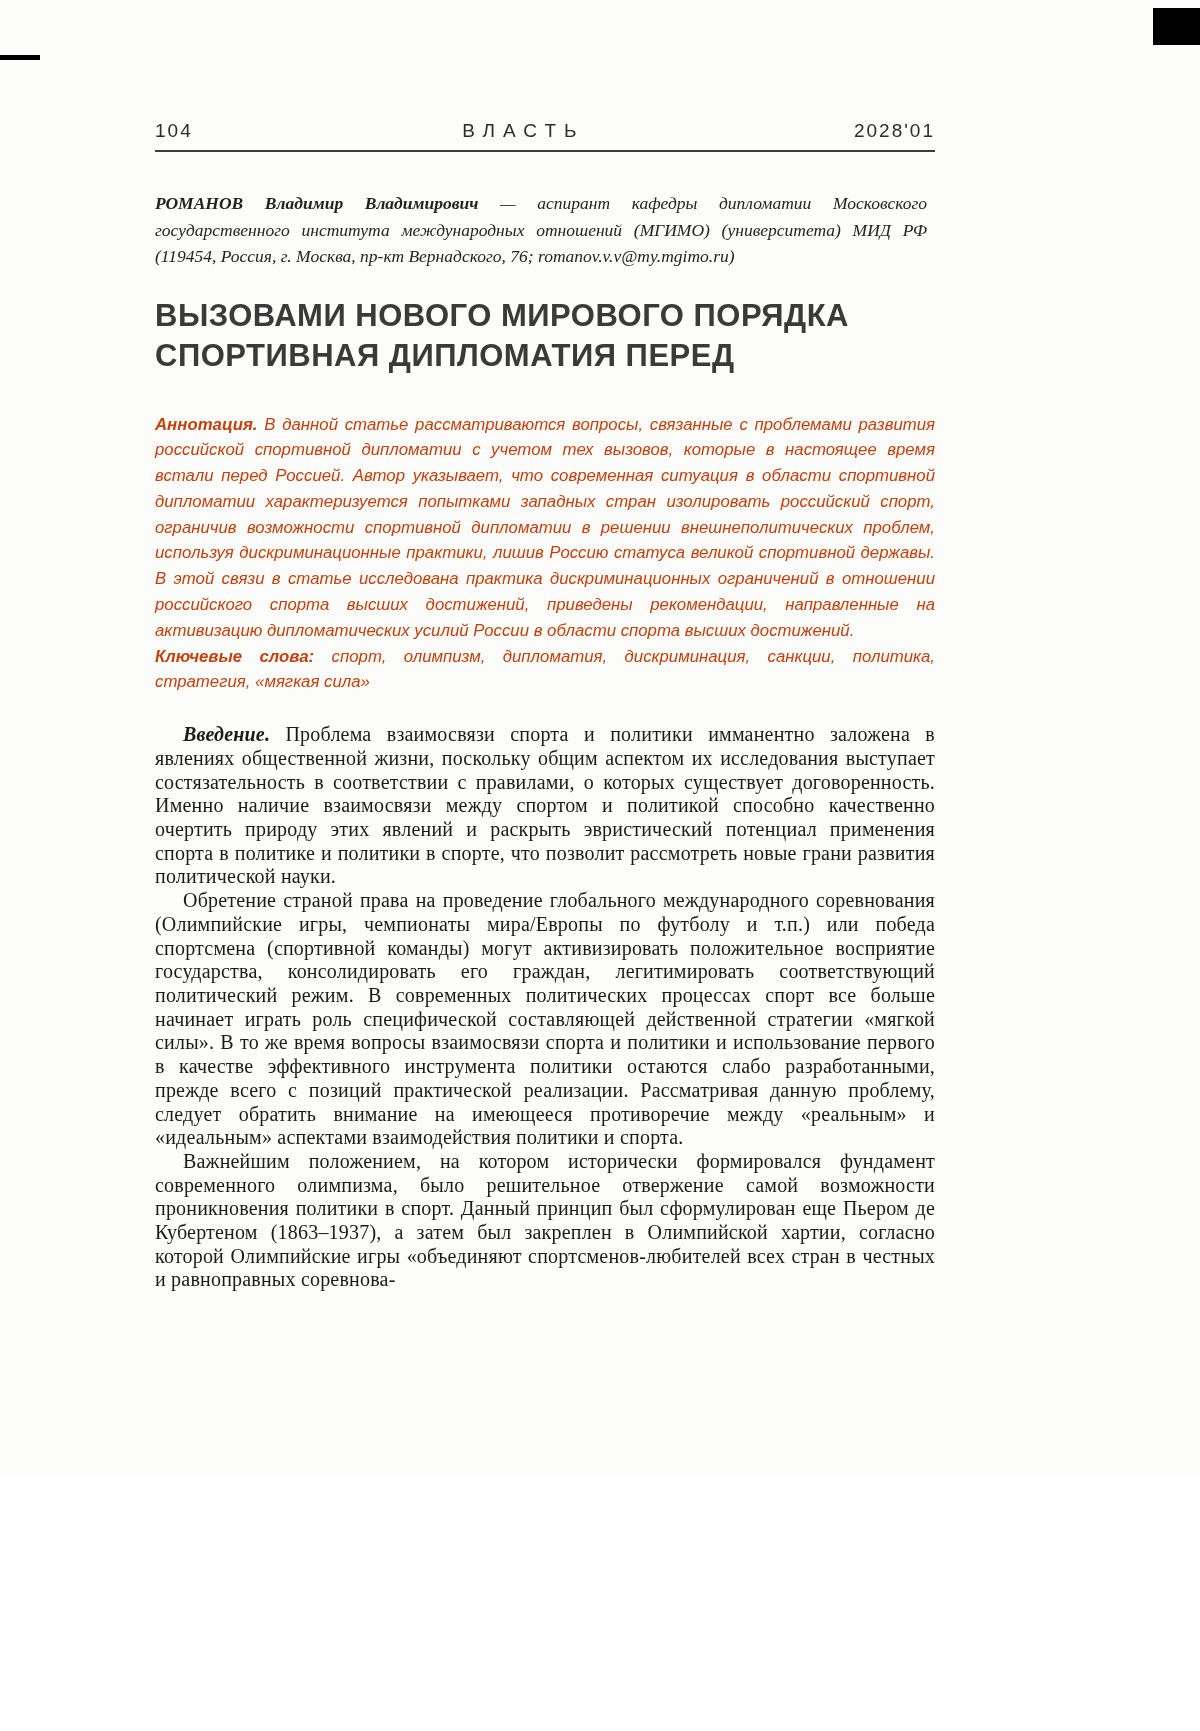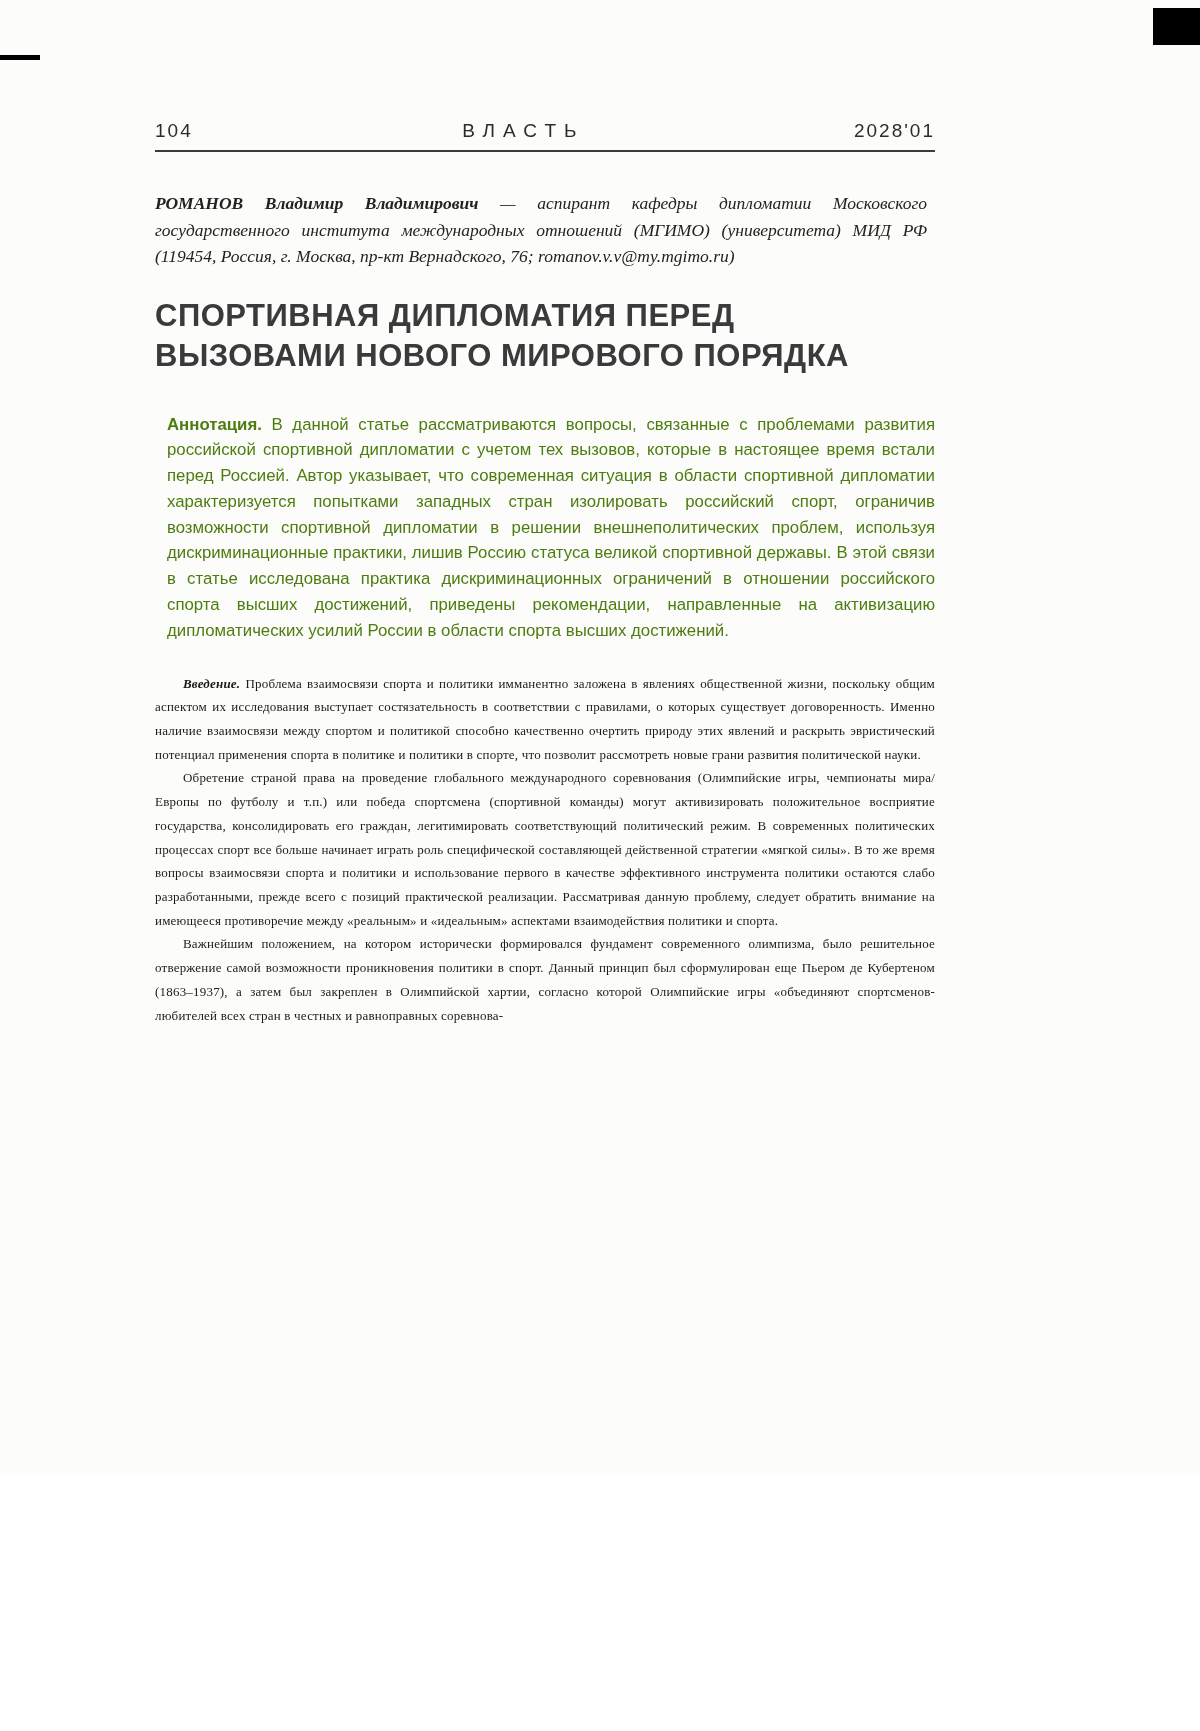--- a/index.html
+++ b/index.html
@@ -37,31 +37,30 @@
     margin:26px 0 0 0;
     font-family:"Liberation Sans", sans-serif;
     font-weight:700; font-size:31px; line-height:40px;
     color:#3a3a3a; letter-spacing:0.5px;
   }
   .title span { display:block; }
 
   .abstract-block {
     margin-top:36px;
     font-family:"Liberation Sans", sans-serif;
-    font-size:16.8px; line-height:25.8px;
-    color:#4d7c0f; text-align:justify;
+    font-style:italic; font-size:16.8px; line-height:25.8px;
+    color:#c2410c; text-align:justify;
     hyphens:auto;
-    margin-left:12px;
   }
   .abstract-block p { margin:0; }
   .abstract-block .b { font-weight:700; }
 
   .body-text {
     margin-top:28px;
-    font-size:13px; line-height:23.7px;
+    font-size:20px; line-height:23.7px;
     color:#1a1a1a; text-align:justify; letter-spacing:0.2px;
     hyphens:auto;
   }
   .body-text p { margin:0; text-indent:28px; }
   .lead { font-weight:700; font-style:italic; }
 </style>
 </head>
 <body>
 
 <div class="page">
@@ -76,28 +75,32 @@
       <span>2028'01</span>
     </div>
     <div class="head-rule"></div>
 
     <p class="author">
       <span class="author-name">РОМАНОВ Владимир Владимирович</span>
       <span>— аспирант кафедры дипломатии Московского государственного института международных отношений (МГИМО) (университета) МИД РФ (119454, Россия, г. Москва, пр-кт Вернадского, 76; romanov.v.v@my.mgimo.ru)</span>
     </p>
 
     <h1 class="title">
+      <span>ВЫЗОВАМИ НОВОГО МИРОВОГО ПОРЯДКА</span>
       <span>СПОРТИВНАЯ ДИПЛОМАТИЯ ПЕРЕД</span>
-      <span>ВЫЗОВАМИ НОВОГО МИРОВОГО ПОРЯДКА</span>
     </h1>
 
     <div class="abstract-block">
       <p>
         <span class="b">Аннотация.</span>
         <span>В данной статье рассматриваются вопросы, связанные с проблемами развития российской спортивной дипломатии с учетом тех вызовов, которые в настоящее время встали перед Россией. Автор указывает, что современная ситуация в области спортивной дипломатии характеризуется попытками западных стран изолировать российский спорт, ограничив возможности спортивной дипломатии в решении внешнеполитических проблем, используя дискриминационные практики, лишив Россию статуса великой спортивной державы. В этой связи в статье исследована практика дискриминационных ограничений в отношении российского спорта высших достижений, приведены рекомендации, направленные на активизацию дипломатических усилий России в области спорта высших достижений.</span>
+      </p>
+      <p>
+        <span class="b">Ключевые слова:</span>
+        <span>спорт, олимпизм, дипломатия, дискриминация, санкции, политика, стратегия, «мягкая сила»</span>
       </p>
     </div>
 
     <div class="body-text">
       <p>
         <span class="lead">Введение.</span>
         <span>Проблема взаимосвязи спорта и политики имманентно заложена в явлениях общественной жизни, поскольку общим аспектом их исследования выступает состязательность в соответствии с правилами, о которых существует договоренность. Именно наличие взаимосвязи между спортом и политикой способно качественно очертить природу этих явлений и раскрыть эвристический потенциал применения спорта в политике и политики в спорте, что позволит рассмотреть новые грани развития политической науки.</span>
       </p>
       <p>
         <span class="lead"></span>

